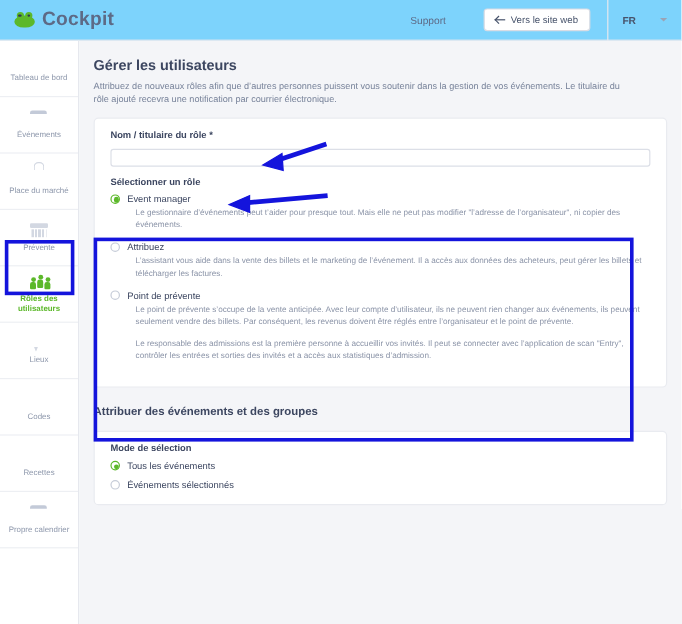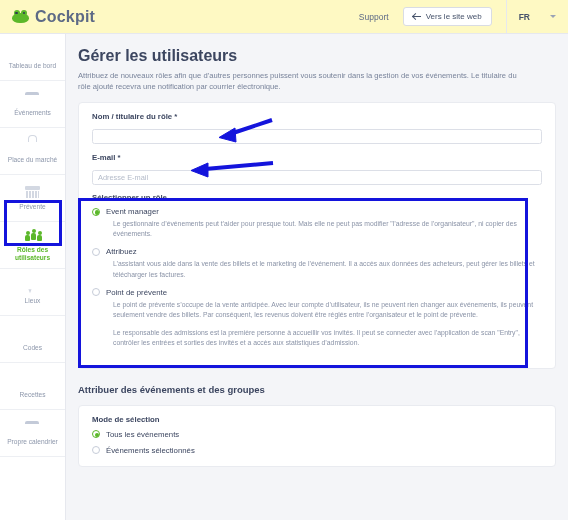--- a/index.html
+++ b/index.html
@@ -9,21 +9,21 @@
     font-family: "Liberation Sans", sans-serif;
     background: #ffffff;
     overflow: hidden;
   }
   #app { position: relative; width: 568px; height: 520px; }
 
   
   .topbar {
     position: absolute; top: 0; left: 0;
     width: 568px; height: 34px;
-    background: #fef9c3;
+    background: #7dd3fc;
     border-bottom: 1px solid #e6e8ee;
     display: flex; align-items: center;
   }
   .brand { display: flex; align-items: center; gap: 6px; margin-left: 12px; }
   .frog { width: 17px; height: 13px; position: relative; flex: none; }
   .frog .body {
     position: absolute; left: 0; top: 3px; width: 17px; height: 10px;
     background: #5cb82a; border-radius: 50% 50% 46% 46%;
   }
   .frog .eye {
@@ -39,21 +39,21 @@
   .frog .pupil.l { left: 3.4px; }
   .frog .pupil.r { left: 10.9px; }
   .brand-name {
     font-size: 16px; font-weight: bold; color: #5d6a86; letter-spacing: .2px;
   }
 
   .topbar-right {
     margin-left: auto; display: flex; align-items: center; height: 100%;
   }
   .support-link {
-    font-size: 8.5px; color: #5d6a86; margin-right: 14px; cursor: pointer;
+    font-size: 8.5px; color: #5d6a86; margin-right: 31px; cursor: pointer;
   }
   .site-btn {
     display: flex; align-items: center; gap: 5px;
     height: 19px; padding: 0 9px;
     border: 1px solid #d9dce4; border-radius: 3px;
     background: #fff; font-size: 8px; color: #47536b; cursor: pointer;
   }
   .site-btn .arrow-l {
     display: inline-block; width: 8px; height: 8px; position: relative;
   }
@@ -185,21 +185,21 @@
     font-size:5.5px; color:#fff; font-family:"Liberation Mono", monospace;
   }
 
   
   .main {
     position: absolute; left: 66px; top: 34px;
     width: 502px; height: 486px;
     background: #f4f5f8; overflow: hidden;
   }
   .page-title {
-    font-size: 16px; font-weight: bold; color: #3c4660;
+    font-size: 12px; font-weight: bold; color: #3c4660;
     margin: 13px 0 0 12px;
   }
   .section-title {
     font-size: 9.5px; font-weight: bold; color: #3c4660;
     margin: 14px 0 0 12px;
   }
   .section-desc {
     font-size: 7.6px; color: #78839a; line-height: 1.45;
     margin: 5px 12px 0 12px; max-width: 448px;
   }
@@ -363,24 +363,20 @@
 
     <div class="section-desc">Attribuez de nouveaux rôles afin que d’autres personnes puissent vous soutenir dans la gestion de vos événements. Le titulaire du rôle ajouté recevra une notification par courrier électronique.</div>
 
     <div class="card" style="padding:9px 0 10px 0;">
 
       <div class="field">
         <div class="field-label">Nom / titulaire du rôle *</div>
         <input class="text-input" type="text" placeholder="" style="">
       </div>
 
-      <div class="field" style="margin-top:9px;">
-        <div class="field-label">E-mail *</div>
-        <input class="text-input" type="text" placeholder="Adresse E-mail" style="">
-      </div>
 
       <div class="role-block">
         <div class="role-block-title">Sélectionner un rôle</div>
 
         <div class="role-option">
           <div class="radio-row">
             <span class="radio checked"></span>
             <span class="radio-label">Event manager</span>
           </div>
           <div class="radio-desc">Le gestionnaire d’événements peut t’aider pour presque tout. Mais elle ne peut pas modifier "l’adresse de l’organisateur", ni copier des événements.</div>

